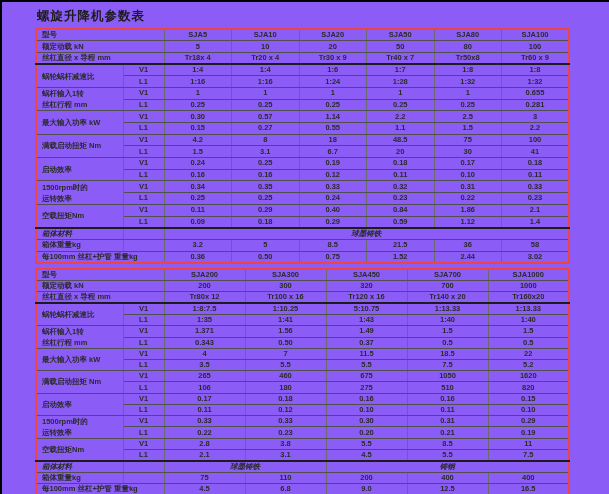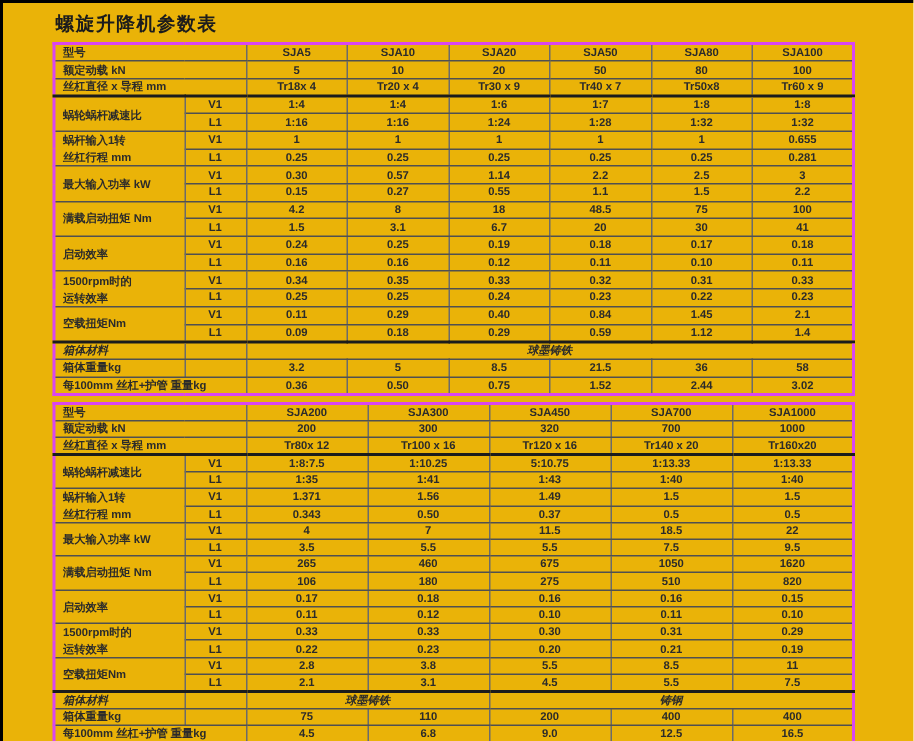--- a/index.html
+++ b/index.html
@@ -1,30 +1,30 @@
 <!DOCTYPE html>
 <html><head>
 <meta charset="utf-8">
 <style>
   html,body{margin:0;padding:0;background:#fff;}
   .canvas{
-    position:relative;width:609px;height:494px;background:#eab308;
+    position:relative;width:609px;height:494px;background:#8b5cf6;
     border-top:2px solid #000;border-left:2px solid #000;box-sizing:border-box;
     overflow:hidden;font-family:"Liberation Sans",sans-serif;color:#262626;
   }
   .title{
     position:absolute;left:35px;top:6px;font-size:12.5px;font-weight:bold;
     color:#1c1c1c;letter-spacing:1px;
   }
   .twrap{position:absolute;left:33px;}
   #table-wrap-1{top:26px;}
   #table-wrap-2{top:266px;}
   table.ptable{
     border-collapse:collapse;table-layout:fixed;width:535px;
-    border:2px solid #d946ef;font-family:"Liberation Sans",sans-serif;
+    border:2px solid #ef4444;font-family:"Liberation Sans",sans-serif;
   }
   .ptable td{
     border:1px solid #6b6b6b;border-top:1px solid #505050;border-bottom:1px solid #505050;
     font-size:7.5px;font-weight:bold;color:#2b2b2b;padding:0;text-align:center;
     overflow:hidden;white-space:nowrap;line-height:10px;
   }
   .ptable .c-lab{width:87px;}
   .ptable .c-sub{width:41px;}
   .ptable td.lab{text-align:left;padding-left:5px;}
   .ptable td.lab div{line-height:11px;}
@@ -209,21 +209,21 @@
           </tr>
           <tr>
             <td class="lab" rowspan="2">
               <div>空载扭矩Nm</div>
             </td>
             <td class="sub">V1</td>
             <td class="val">0.11</td>
             <td class="val">0.29</td>
             <td class="val">0.40</td>
             <td class="val">0.84</td>
-            <td class="val">1.45</td>
+            <td class="val">1.86</td>
             <td class="val">2.1</td>
           </tr>
           <tr>
             <td class="sub">L1</td>
             <td class="val">0.09</td>
             <td class="val">0.18</td>
             <td class="val">0.29</td>
             <td class="val">0.59</td>
             <td class="val">1.12</td>
             <td class="val">1.4</td>
@@ -341,21 +341,21 @@
             <td class="val">11.5</td>
             <td class="val">18.5</td>
             <td class="val">22</td>
           </tr>
           <tr>
             <td class="sub">L1</td>
             <td class="val">3.5</td>
             <td class="val">5.5</td>
             <td class="val">5.5</td>
             <td class="val">7.5</td>
-            <td class="val">9.5</td>
+            <td class="val">5.2</td>
           </tr>
           <tr>
             <td class="lab" rowspan="2">
               <div>满载启动扭矩 Nm</div>
             </td>
             <td class="sub">V1</td>
             <td class="val">265</td>
             <td class="val">460</td>
             <td class="val">675</td>
             <td class="val">1050</td>

